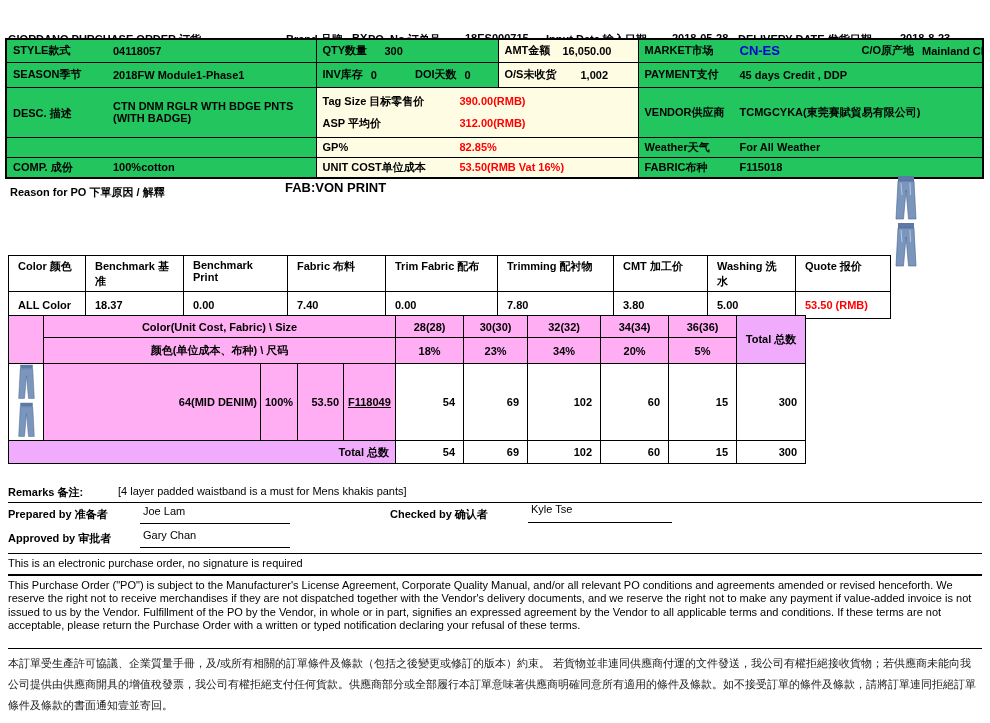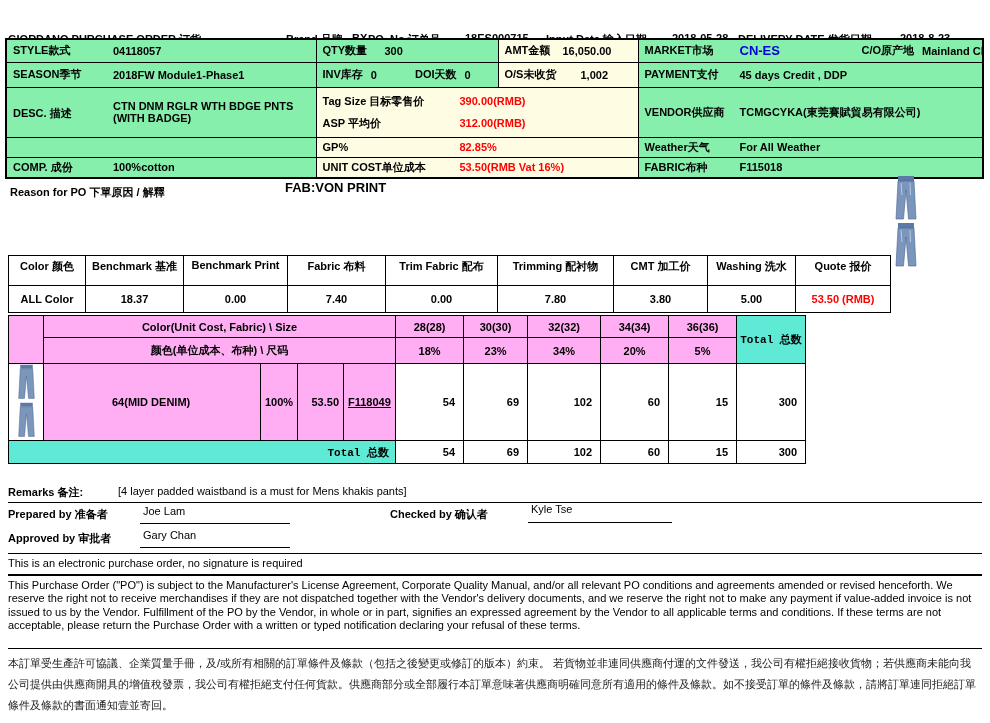--- a/index.html
+++ b/index.html
@@ -19,36 +19,36 @@
   .red { color: #ff0000; }
   .blue { color: #0000d8; font-size: 13px; }
 
   
   .tophdr span { white-space: nowrap; }
 
   
   table.info { border-collapse: collapse; table-layout: fixed; }
   table.info td { border: 1px solid #000; padding: 2px 6px; vertical-align: middle; overflow: hidden; white-space: nowrap; }
   table.info { border: 2px solid #000; }
-  .yl { background: #86efac; }
+  .yl { background: #22c55e; }
   .iv { background: #fffce4; }
   .pair { display: flex; align-items: center; }
   .pair .lbl { display: inline-block; flex: 0 0 auto; }
 
   
   table.cost { border-collapse: collapse; table-layout: fixed; border: 1.5px solid #000; }
-  table.cost td { border: 1px solid #000; text-align: center; padding: 2px 3px; background: #fff; }
+  table.cost td { border: 1px solid #000; padding: 2px 9px; background: #fff; }
   table.cost tr.hdr td { vertical-align: top; height: 30px; padding-top: 3px; white-space: normal; }
   table.cost tr.dat td { height: 27px; vertical-align: middle; }
 
   
   table.size { border-collapse: collapse; table-layout: fixed; border: 1.5px solid #000; }
   table.size td { border: 1px solid #000; text-align: center; vertical-align: middle; padding: 1px 3px; overflow: hidden; }
   .pkL { background: #ffaef4; }
-  .pkD { background: #5eead4; font-family: Liberation Mono, monospace; }
+  .pkD { background: #f0abfc; }
   .wt  { background: #ffffff; }
   .qty { text-align: right !important; padding-right: 8px !important; }
 
   .sigline { display: inline-block; border-bottom: 1px solid #000; font-weight: normal; padding-left: 3px; }
   .rule { border-top: 1px solid #000; }
   .rule2 { border-top: 2px solid #000; }
   .para { font-weight: normal; line-height: 13.4px; text-align: left; }
   .paracn { font-weight: normal; line-height: 21px; color: #1a1a1a; }
   .jeans { display: inline-block; line-height: 0; }
 </style>
@@ -291,21 +291,21 @@
       <td class="wt" style="padding:0;">
         <span class="jeans"><svg width="27" height="36" viewBox="0 0 22 46">
                 <rect x="3" y="1" width="16" height="5" fill="#5d7aa6"></rect>
                 <path d="M3 6 L19 6 L21 44 L13.5 44 L11 15 L8.5 44 L1 44 Z" fill="#7b96bd" stroke="#4a618a" stroke-width="0.6"></path>
               </svg></span>
         <span class="jeans"><svg width="27" height="36" viewBox="0 0 22 46">
                 <rect x="3" y="1" width="16" height="5" fill="#5d7aa6"></rect>
                 <path d="M3 6 L19 6 L21 44 L13.5 44 L11 15 L8.5 44 L1 44 Z" fill="#7b96bd" stroke="#4a618a" stroke-width="0.6"></path>
               </svg></span>
       </td>
-      <td class="pkL" style="text-align:left;padding-left:68px;">64(MID DENIM)</td>
+      <td class="pkL" style="text-align:right;padding-left:68px;">64(MID DENIM)</td>
       <td class="pkL">100%</td>
       <td class="pkL" style="text-align:right;padding-right:4px;">53.50</td>
       <td class="pkL" style="text-align:left;padding-left:4px;text-decoration:underline;">F118049</td>
       <td class="wt qty">54</td>
       <td class="wt qty">69</td>
       <td class="wt qty">102</td>
       <td class="wt qty">60</td>
       <td class="wt qty">15</td>
       <td class="wt qty">300</td>
     </tr>

